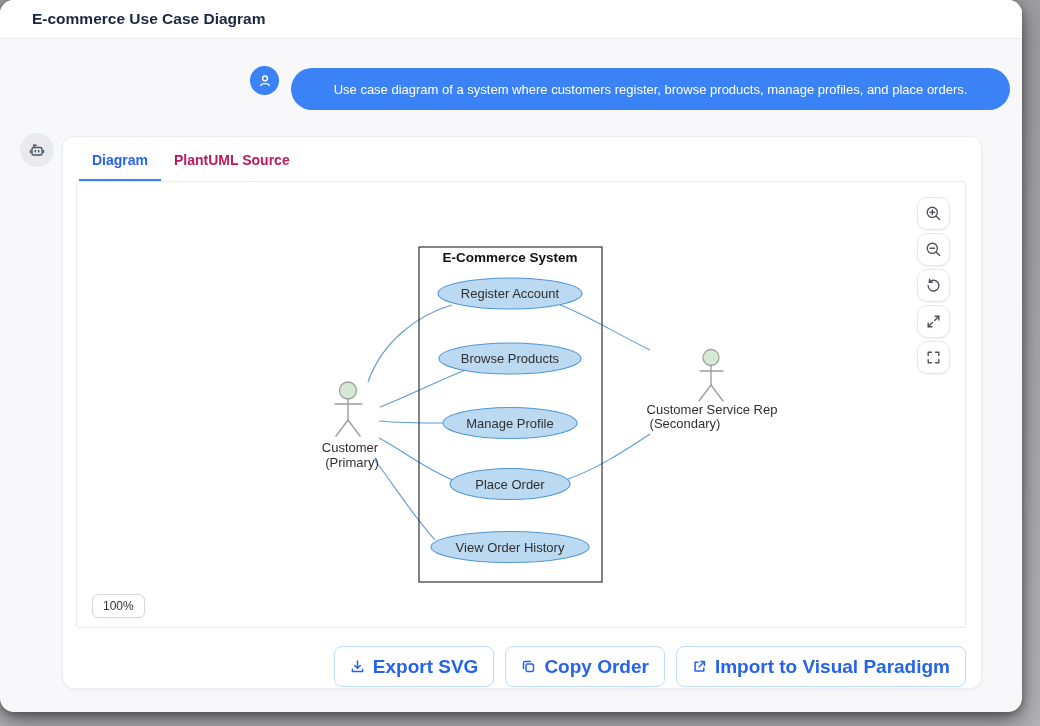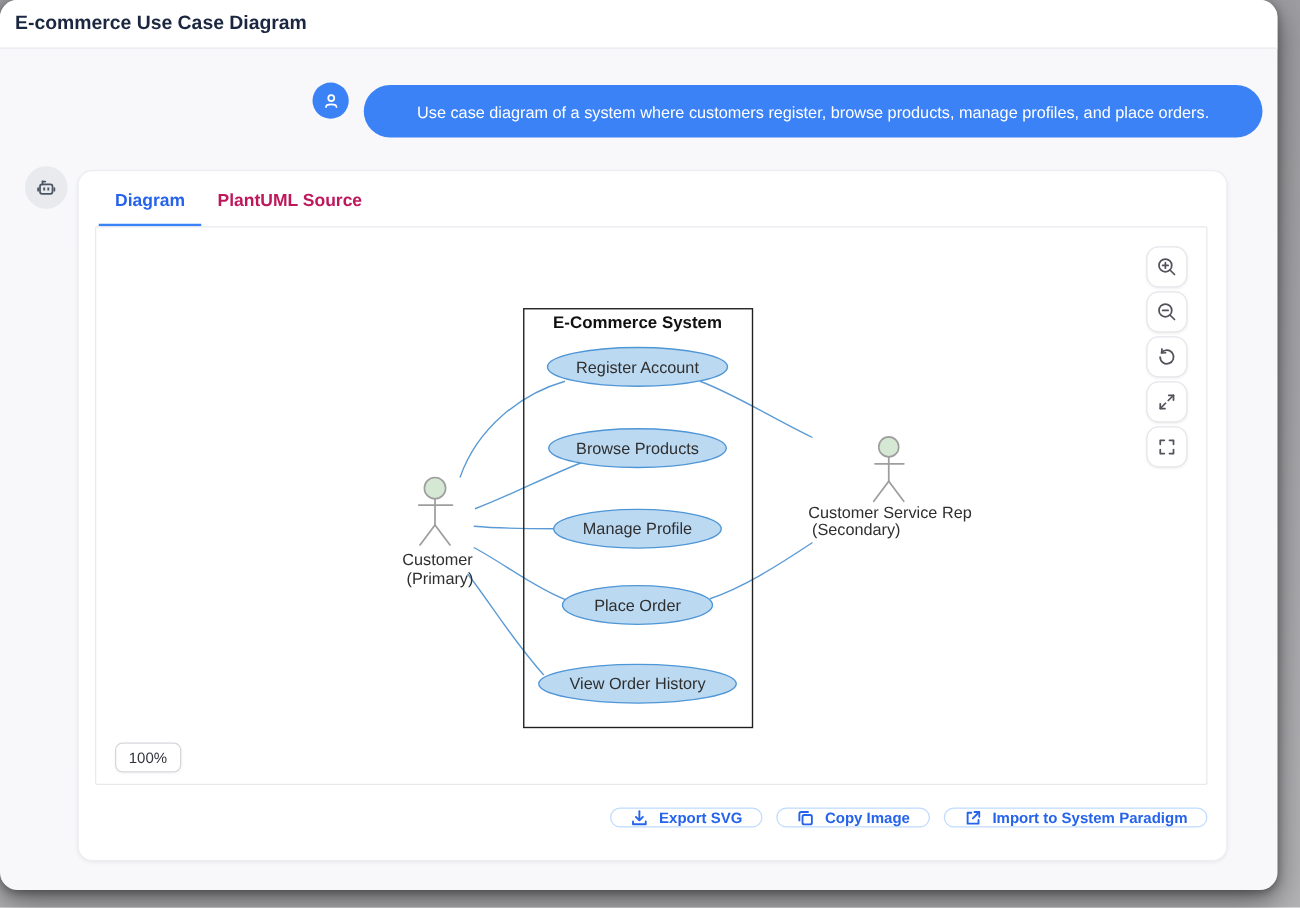--- a/index.html
+++ b/index.html
@@ -4,21 +4,21 @@
 <style>
   * { margin:0; padding:0; box-sizing:border-box; }
   html,body { width:1040px; height:726px; overflow:hidden;
     font-family:"Liberation Sans", sans-serif; }
   .backdrop { position:absolute; inset:0; background:linear-gradient(180deg,#9e9ea2,#b4b4b7); }
   .window { position:absolute; left:0; top:0; width:1022px; height:712px;
     background:#f8f8fa; border-radius:14px; overflow:hidden;
     box-shadow:0 10px 26px rgba(0,0,0,.45), 0 2px 8px rgba(0,0,0,.35); }
 
   .app-header { height:39px; background:#ffffff; border-bottom:1px solid #e9e9ee;
-    display:flex; align-items:center; padding-left:12px; }
+    display:flex; align-items:center; padding-left:32px; }
   .app-title { font-size:15.5px; font-weight:700; color:#1b2740; }
 
   
   .chat-row { position:absolute; left:0; top:66px; width:100%; }
   .chat-avatar { position:absolute; left:250px; top:0; width:29px; height:29px;
     border-radius:50%; background:#3b82f6; display:flex; align-items:center; justify-content:center; }
   .chat-bubble { position:absolute; left:291px; top:2px; width:719px; height:42px;
     background:#3b82f6; border-radius:21px; color:#ffffff; font-size:13px;
     display:flex; align-items:center; justify-content:center; padding:0 16px; white-space:nowrap; }
 
@@ -42,23 +42,23 @@
 
   .zoom-controls { position:absolute; right:15px; top:15px; display:flex; flex-direction:column; gap:3px; }
   .zctl { width:33px; height:33px; background:#ffffff; border:1px solid #e5e6ea;
     border-radius:10px; display:flex; align-items:center; justify-content:center;
     box-shadow:0 1px 2px rgba(0,0,0,.06); cursor:pointer; }
   .zoom-badge { position:absolute; left:15px; top:412px; background:#ffffff;
     border:1px solid #d6d7db; border-radius:6px; padding:4px 10px;
     font-size:12px; color:#32353c; box-shadow:0 1px 2px rgba(0,0,0,.04); }
 
   .actions { position:absolute; right:15px; top:509px; display:flex; gap:11px; }
-  .action-btn { height:16px; display:flex; align-items:center; gap:8px;
+  .action-btn { height:41px; display:flex; align-items:center; gap:8px;
     padding:4px 15px; background:#ffffff; border:1px solid #bfdbfe; border-radius:8px;
-    color:#2563eb; font-size:12px; font-weight:600; cursor:pointer; white-space:nowrap; }
+    color:#2563eb; font-size:19px; font-weight:600; cursor:pointer; white-space:nowrap; }
 
   svg text { font-family:"Liberation Sans", sans-serif; }
 </style>
 </head>
 <body>
 
 <div class="backdrop">
   <div class="window">
 
     <div class="app-header">
@@ -222,29 +222,29 @@
           </svg>
           <span>Export SVG</span>
         </button>
         <button class="action-btn">
           <svg width="15" height="15" viewBox="0 0 15 15">
             <g fill="none" stroke="#2563eb" stroke-width="1.5" stroke-linejoin="round">
               <rect x="5" y="5" width="7.5" height="7.5" rx="1.4"></rect>
               <path d="M10 2.6 H4 a1.5 1.5 0 0 0 -1.5 1.5 V10"></path>
             </g>
           </svg>
-          <span>Copy Image</span>
+          <span>Copy Order</span>
         </button>
         <button class="action-btn">
           <svg width="15" height="15" viewBox="0 0 15 15">
             <g fill="none" stroke="#2563eb" stroke-width="1.5" stroke-linecap="round" stroke-linejoin="round">
               <path d="M6 3.2 H3.1 V11.9 H11.8 V9"></path>
               <path d="M8.6 2.6 H12.4 V6.4"></path>
               <path d="M12.2 2.8 L7.3 7.7"></path>
             </g>
           </svg>
-          <span>Import to System Paradigm</span>
+          <span>Import to Visual Paradigm</span>
         </button>
       </div>
 
     </div>
   </div>
 </div>
 
 </body></html>

